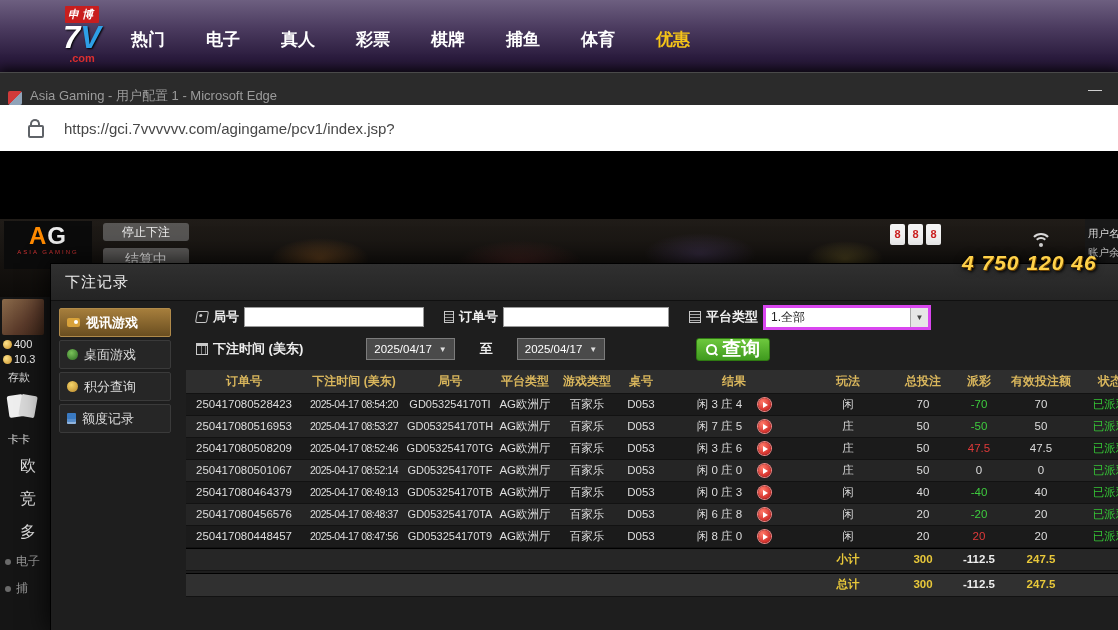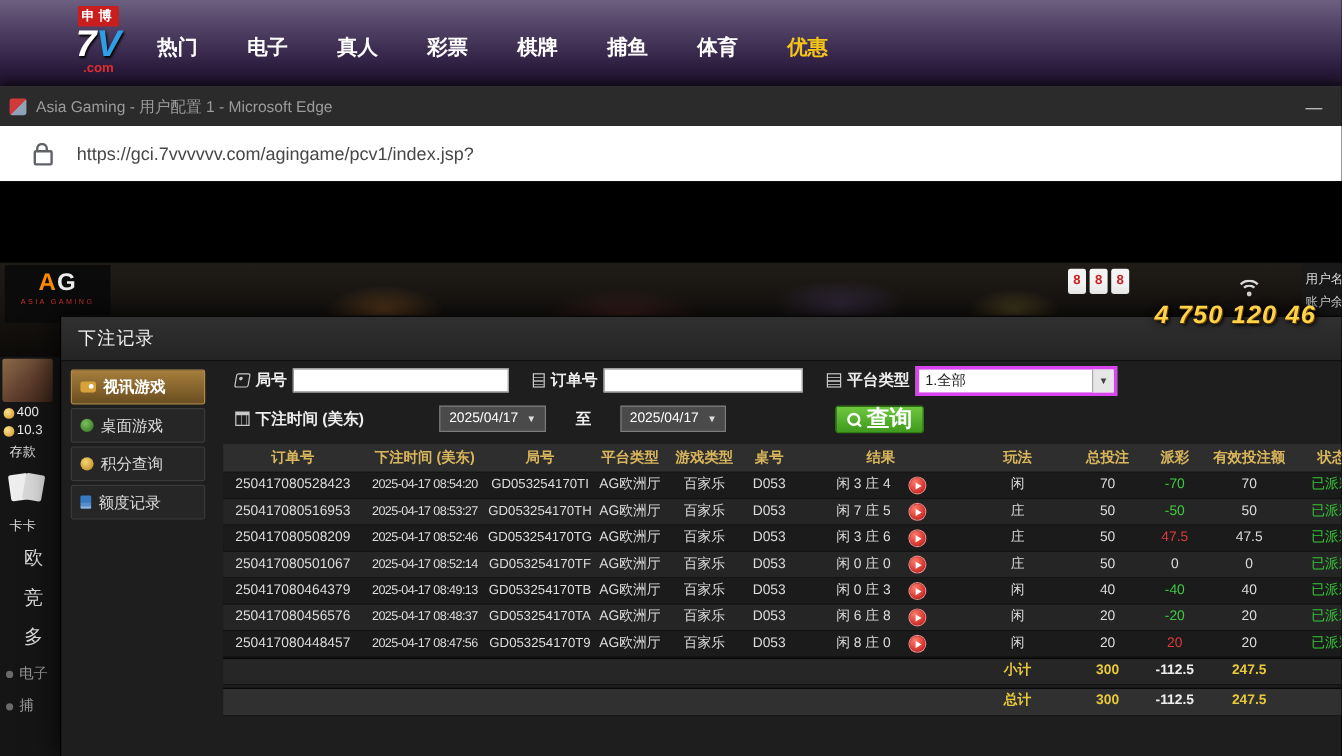--- a/index.html
+++ b/index.html
@@ -3,33 +3,33 @@
 <meta charset="utf-8">
 <style>
   html,body{margin:0;padding:0;width:1118px;height:630px;overflow:hidden;background:#000;
     font-family:"Liberation Sans",sans-serif;-webkit-font-smoothing:antialiased;}
 
   
   .site-nav{position:absolute;top:0;left:0;width:1118px;height:78px;z-index:1;
     background:linear-gradient(180deg,#6d5f80 0%,#4c3c60 35%,#2a1b3d 75%,#1c1028 100%);}
   .logo{position:absolute;left:45px;top:4px;width:74px;text-align:center;cursor:pointer;}
   .logo-badge{display:inline-block;background:#c81e1e;color:#fff;font-size:11px;font-weight:bold;
-    padding:1px 3px;letter-spacing:3px;border-radius:1px;}
+    padding:1px 3px;letter-spacing:3px;border-radius:1px;font-style:italic;}
   .logo-main{font-style:italic;font-weight:900;font-size:31px;line-height:30px;color:#fff;
     text-shadow:1px 1px 2px #000;}
   .logo-main .v{color:#2e9fe6;}
   .logo-suffix{font-size:11px;font-weight:bold;color:#e03030;line-height:10px;}
   .nav-list{position:absolute;left:131px;top:0;height:78px;display:flex;align-items:center;gap:41px;}
   .nav-item{font-size:17px;font-weight:bold;color:#fff;cursor:pointer;white-space:nowrap;}
   .nav-item.active{color:#f5c518;}
 
   
   .bwin{position:absolute;top:72px;left:0;width:1118px;height:558px;z-index:3;background:#000;
     border-top:1px solid #4a4a4a;box-shadow:0 -3px 10px rgba(0,0,0,.7);}
-  .titlebar{height:32px;background:#2b2b2b;display:flex;align-items:center;padding:0 8px;gap:8px;}
+  .titlebar{height:32px;background:#2b2b2b;display:flex;align-items:flex-end;padding:0 8px;gap:8px;}
   .favicon{width:14px;height:14px;border-radius:2px;
     background:linear-gradient(135deg,#d03a3a 0 52%,#8fa3b8 52% 100%);}
   .title-text{font-size:13px;color:#9b9b9b;white-space:nowrap;}
   .win-min{margin-left:auto;width:30px;height:32px;display:flex;align-items:center;justify-content:center;
     color:#cfcfcf;font-size:14px;cursor:pointer;}
   .urlbar{height:46px;background:#fff;display:flex;align-items:center;padding-left:28px;gap:20px;cursor:text;}
   .lock{position:relative;width:12px;height:9px;border:2px solid #5f6368;border-radius:2px;margin-top:6px;}
   .lock::before{content:"";position:absolute;width:6px;height:6px;border:2px solid #5f6368;border-bottom:none;
     border-radius:5px 5px 0 0;top:-8px;left:0px;}
   .url-text{font-size:15px;color:#474747;}
@@ -40,21 +40,21 @@
   
   .banner{position:absolute;top:68px;left:0;width:1118px;height:78px;
     background:
      radial-gradient(ellipse 70px 30px at 320px 40px,rgba(205,125,45,.35),transparent 70%),
      radial-gradient(ellipse 90px 34px at 520px 45px,rgba(150,60,60,.30),transparent 70%),
      radial-gradient(ellipse 80px 30px at 700px 35px,rgba(95,75,135,.35),transparent 70%),
      radial-gradient(ellipse 55px 26px at 845px 40px,rgba(185,160,60,.30),transparent 70%),
      linear-gradient(180deg,#201c18,#0d0b09);}
   .ag-logo{position:absolute;left:4px;top:2px;width:88px;height:46px;background:#0b0b0b;
     text-align:center;padding-top:2px;}
-  .ag-main{font-size:20px;font-weight:900;line-height:26px;letter-spacing:1px;}
+  .ag-main{font-size:24px;font-weight:900;line-height:26px;letter-spacing:1px;}
   .ag-main .a{color:#ff8a00;}
   .ag-main .g{color:#ededed;}
   .ag-cap{font-size:6px;color:#d23333;letter-spacing:2px;}
   .badge-col{position:absolute;left:103px;top:4px;width:88px;}
   .stream-badge{width:86px;height:18px;line-height:18px;text-align:center;font-size:12px;color:#eee;
     background:rgba(135,135,135,.55);border-radius:3px;margin-bottom:7px;}
   .stream-badge.big{height:22px;line-height:22px;font-size:14px;background:rgba(160,160,160,.5);}
   .cards-row{position:absolute;left:890px;top:5px;display:flex;gap:3px;}
   .pcard{width:15px;height:21px;background:#f4f4f4;border-radius:2px;color:#c22;font-size:11px;
     font-weight:bold;text-align:center;line-height:21px;}
@@ -223,20 +223,24 @@
     <span class="url-text">https://gci.7vvvvvv.com/agingame/pcv1/index.jsp?</span>
   </div>
 
   <div class="pcontent">
 
     <div class="banner">
       <div class="ag-logo">
         <div class="ag-main"><span class="a">A</span><span class="g">G</span></div>
         <div class="ag-cap">ASIA GAMING</div>
       </div>
+      <div class="badge-col">
+        <div class="stream-badge">停止下注</div>
+        <div class="stream-badge big">结算中</div>
+      </div>
       <div class="cards-row">
 
           <div class="pcard">8</div>
 
           <div class="pcard">8</div>
 
           <div class="pcard">8</div>
         </div>
       <div class="wifi">
           <span></span>

